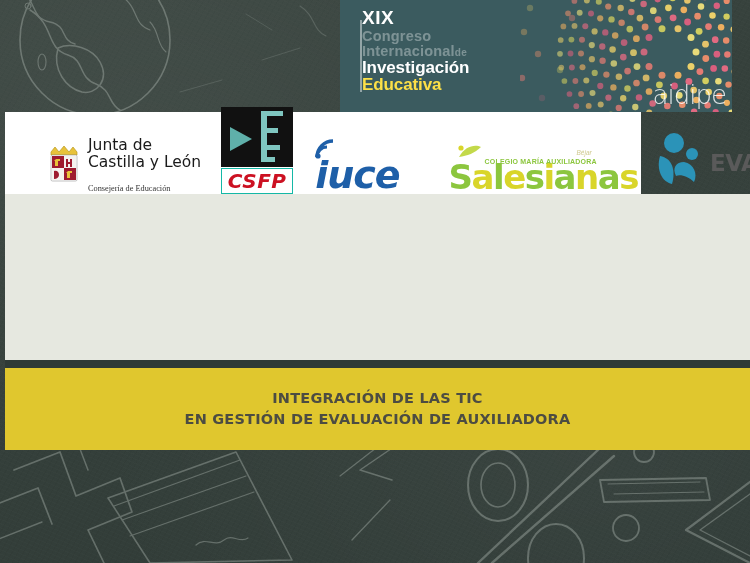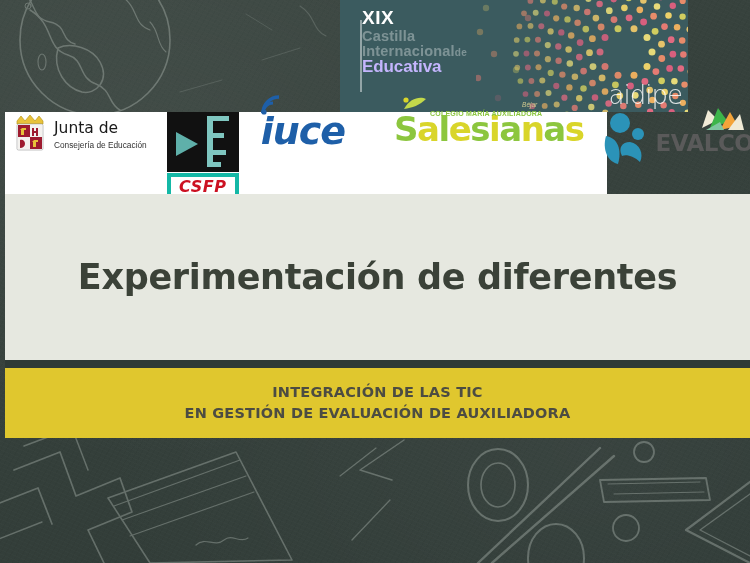--- a/index.html
+++ b/index.html
@@ -21,57 +21,57 @@
   .grain{position:absolute;inset:0;opacity:.5;
     background-image:
       repeating-linear-gradient(23deg, rgba(255,255,255,.018) 0 1px, transparent 1px 4px),
       repeating-linear-gradient(-61deg, rgba(0,0,0,.04) 0 1px, transparent 1px 5px);
   }
   .chalk-art{position:absolute;inset:0;}
   .chalk-art svg{position:absolute;inset:0;width:750px;height:563px;}
 
   
   .banner{
-    position:absolute;left:340px;top:0;width:348px;height:112px;
+    position:absolute;left:340px;top:0;width:392px;height:112px;
     background:#3b5b5f;overflow:hidden;
   }
   .banner-dots{position:absolute;right:-18px;top:-26px;width:230px;height:175px;}
   .banner-text{position:absolute;left:22px;top:8px;color:#fff;line-height:1;}
   .bt-rule{position:absolute;left:20px;top:20px;width:2px;height:72px;background:rgba(255,255,255,.45);}
   .xix{font-size:19px;font-weight:bold;letter-spacing:.5px;color:#ffffff;}
   .cong{font-size:14.5px;color:rgba(255,255,255,.34);font-weight:600;letter-spacing:.2px;margin-top:2px;}
   .cong2{font-size:14.5px;color:rgba(255,255,255,.34);font-weight:600;letter-spacing:.2px;}
   .cong2 .de{font-size:10px;margin-top:15px;}
   .inv{font-size:17px;font-weight:bold;color:#ffffff;letter-spacing:-.1px;margin-top:1px;}
-  .edu{font-size:17px;font-weight:bold;color:#c4b5fd;letter-spacing:-.1px;}
+  .edu{font-size:17px;font-weight:bold;color:#fde047;letter-spacing:-.1px;}
   .tagline{font-size:7.6px;font-weight:bold;color:rgba(255,255,255,.72);margin-top:5px;line-height:1.25;}
   .aidipe{position:absolute;right:6px;bottom:2px;font-size:26px;letter-spacing:-1px;
           color:rgba(255,255,255,.82);font-family:"DejaVu Sans",sans-serif;font-weight:300;}
 
   
   .logobar{
     position:absolute;left:5px;top:112px;width:602px;height:82px;background:#ffffff;
-    display:flex;align-items:flex-start;
+    display:flex;align-items:flex-end;padding-left:34px;
   }
   .logo{display:flex;align-items:center;flex:none;}
 
   
   .jcyl{margin-left:8px;display:flex;align-items:center;gap:7px;}
   .jcyl-text{line-height:1.06;}
   .jcyl-t1{font-size:15.5px;color:#1a1a1a;font-family:"DejaVu Sans",sans-serif;}
-  .jcyl-t2{font-size:8.3px;color:#333;margin-top:4px;font-family:Liberation Sans, sans-serif;}
+  .jcyl-t2{font-size:8.3px;color:#333;margin-top:15px;font-family:Liberation Serif, serif;}
 
   
   .csfp{margin-left:20px;text-align:center;}
   .csfp-box{width:72px;height:60px;background:#111;position:relative;}
   .csfp-tri{position:absolute;left:9px;top:20px;width:0;height:0;
             border-left:22px solid #5fb0aa;border-top:12px solid transparent;border-bottom:12px solid transparent;}
   .csfp-f{position:absolute;background:#7fc6c0;}
-  .csfp-label{font-size:16px;font-weight:bold;font-style:italic;color:#cc1122;
-              border:4px solid #14b8a6;margin-top:1px;letter-spacing:.5px;
+  .csfp-label{font-size:20px;font-weight:bold;font-style:italic;color:#cc1122;
+              border:1px solid #14b8a6;margin-top:1px;letter-spacing:.5px;
               font-family:"DejaVu Sans",sans-serif;}
 
   
   .iuce{margin-left:22px;position:relative;}
   .iuce-word{font-size:38px;font-weight:bold;color:#1e5fa8;letter-spacing:-1px;
              font-family:"DejaVu Sans",sans-serif;line-height:1;}
 
   
   .sal{margin-left:18px;position:relative;}
   .sal-word{font-size:34px;font-weight:bold;line-height:1;letter-spacing:-1.5px;
@@ -94,21 +94,21 @@
     margin:0;text-align:center;color:#3b4238;font-weight:bold;
     font-size:35px;line-height:1.22;letter-spacing:-.3px;
     font-family:"DejaVu Sans",sans-serif;
   }
 
   
   .gap-strip{position:absolute;left:5px;top:360px;width:745px;height:8px;background:#2e3a36;}
 
   
   .yellow{
-    position:absolute;left:5px;top:368px;width:745px;height:70px;background:#e0c72e;
+    position:absolute;left:5px;top:368px;width:745px;height:82px;background:#e0c72e;
     display:flex;align-items:center;justify-content:center;
   }
   .yellow p{
     margin:0;text-align:center;color:#4c4c42;font-weight:bold;
     font-size:14.5px;line-height:1.45;letter-spacing:.2px;
     font-family:"DejaVu Sans",sans-serif;
   }
 </style>
 </head>
 <body>
@@ -419,22 +419,23 @@
             <circle cx="12" cy="164" r="3.2" fill="#f6d86a" opacity="0.18"></circle>
             <circle cx="58" cy="166" r="3.2" fill="#f5b45f" opacity="0.25"></circle>
             <circle cx="70" cy="10" r="3.2" fill="#f08f6a" opacity="0.32"></circle>
             <circle cx="52" cy="44" r="3.2" fill="#ee7d74" opacity="0.39"></circle>
           </g>
       </svg>
     </div>
     <div class="bt-rule"></div>
     <div class="banner-text">
       <div class="xix">XIX</div>
-      <div class="cong">Castilla</div>
+      <div class="cong">Congreso</div>
       <div class="cong2"><span>Internacional</span><span class="de">de</span></div>
+      <div class="inv">Investigación</div>
       <div class="edu">Educativa</div>
     </div>
     <div class="aidipe">aidipe</div>
   </div>
 
   <div class="logobar">
 
     <div class="logo jcyl">
       <span>
         <svg width="34" height="42" viewBox="0 0 34 42" xmlns="http://www.w3.org/2000/svg">
@@ -445,20 +446,21 @@
           <rect x="5" y="25" width="12" height="12" fill="#f4f2ef"></rect>
           <rect x="17" y="25" width="12" height="12" fill="#9e1b2f"></rect>
           <path d="M9 16 h4 v2 h-2 v5 h-3 v-5 h-1 z" fill="#e8c23a"></path>
           <path d="M21 28 h4 v2 h-2 v5 h-3 v-5 h-1 z" fill="#e8c23a"></path>
           <path d="M19 16 h2 v3 h2 v-3 h2 v8 h-2 v-3 h-2 v3 h-2 z" fill="#9e1b2f"></path>
           <path d="M7 28 c3 -1 5 1 5 4 c0 2 -2 4 -5 4 z" fill="#9e1b2f"></path>
         </svg>
       </span>
       <span class="jcyl-text">
         <div class="jcyl-t1">Junta de</div>
+        <div class="jcyl-t1">Castilla y León</div>
         <div class="jcyl-t2">Consejería de Educación</div>
       </span>
     </div>
 
     <div class="logo csfp">
       <div>
         <div class="csfp-box">
           <span class="csfp-tri"></span>
           <span class="csfp-f" style="left:40px;top:4px;width:22px;height:5px;"></span>
           <span class="csfp-f" style="left:40px;top:9px;width:6px;height:46px;"></span>
@@ -517,21 +519,21 @@
           </svg>
         </span>
         <span class="eval-word">EVALCOMTIC-CyL</span>
       </span>
     </div>
 
   </div>
 
   <div class="panel">
     <h1>
-      <span>Experimentación de diferentes</span><br>
+      <br>
     </h1>
   </div>
 
   <div class="gap-strip"></div>
 
   <div class="yellow">
     <p>
       <span>INTEGRACIÓN DE LAS TIC</span><br>
       <span>EN GESTIÓN DE EVALUACIÓN DE AUXILIADORA</span>
     </p>

